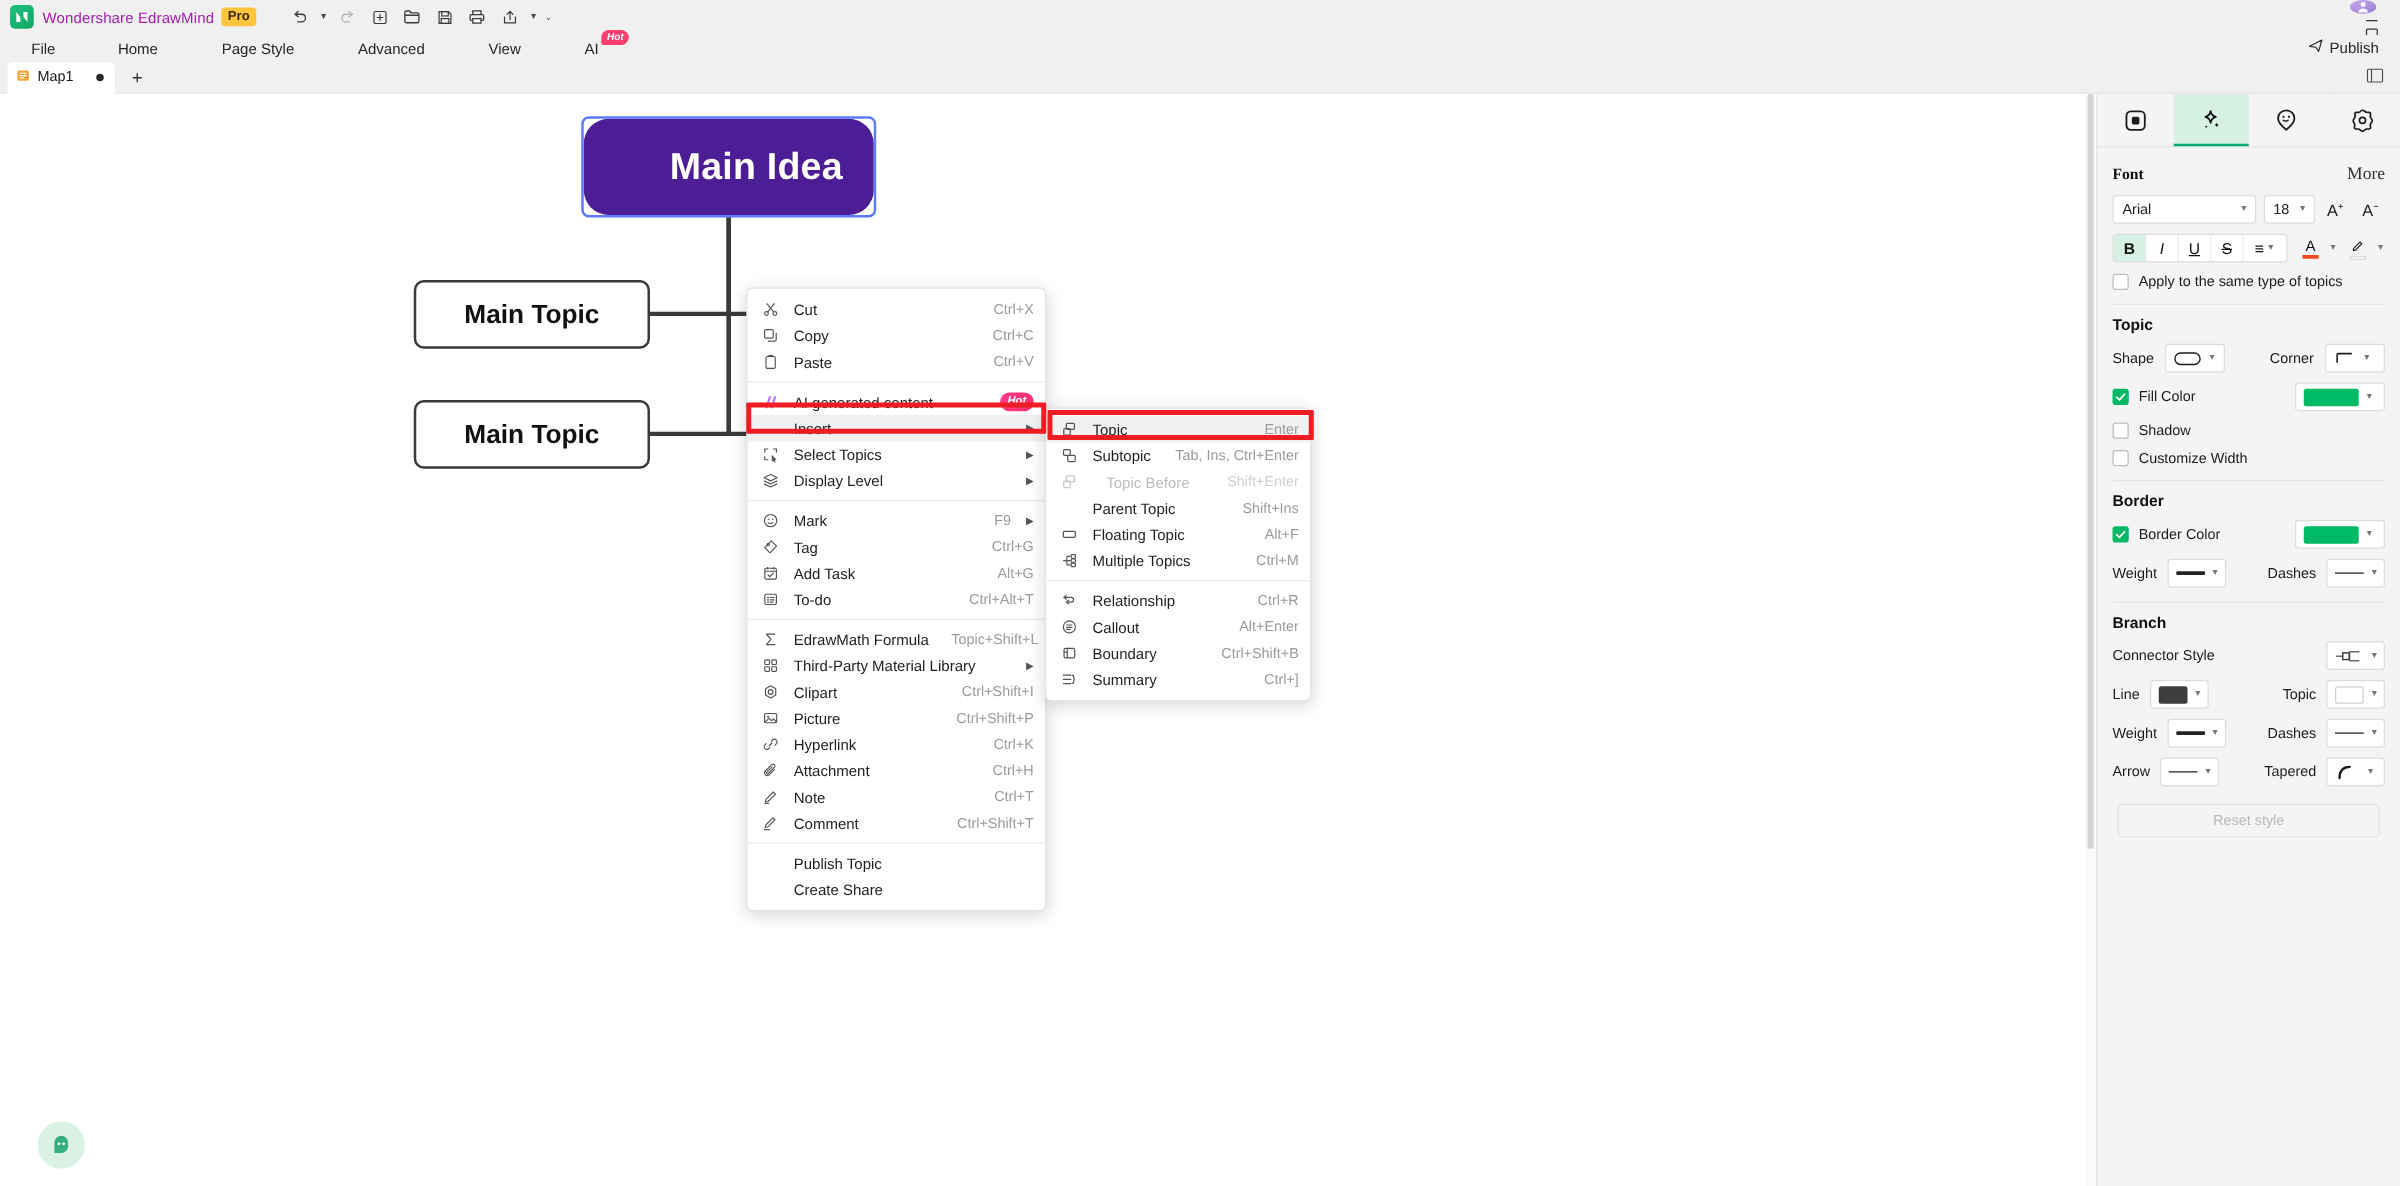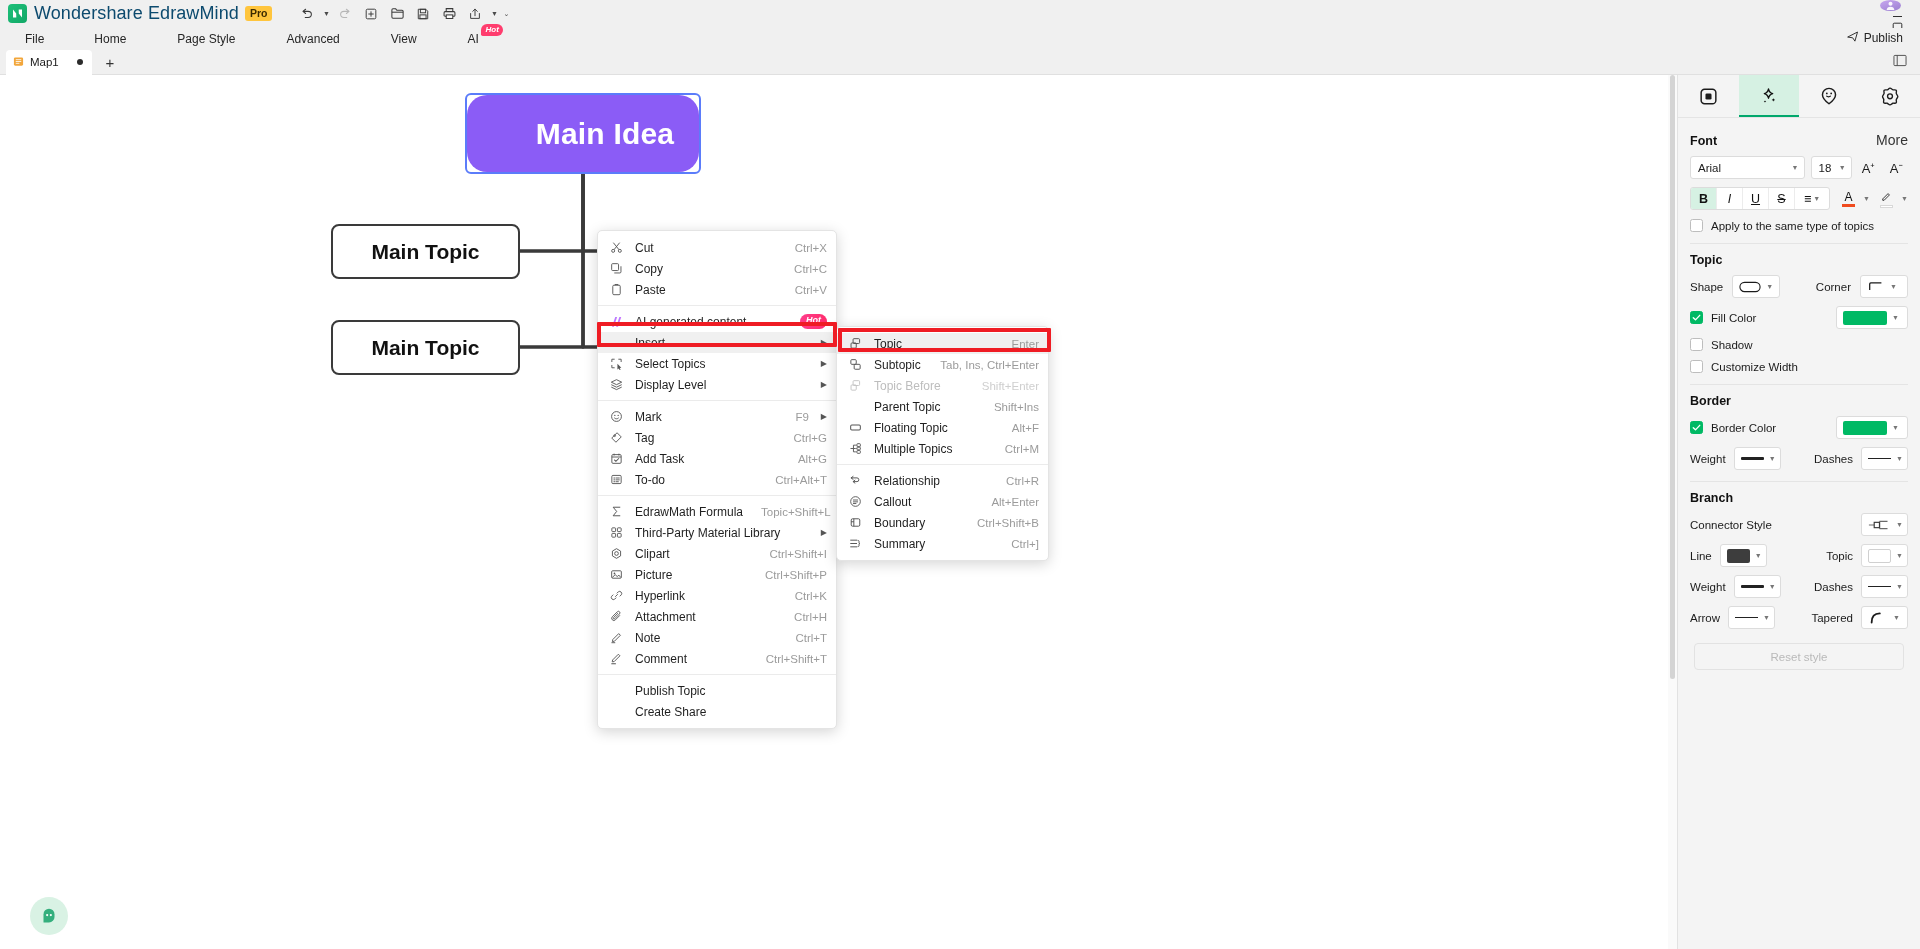--- a/index.html
+++ b/index.html
@@ -25,22 +25,22 @@
   .app-logo {
     width: 19px; height: 19px;
     border-radius: 4px;
     background: linear-gradient(135deg, #1ec07a 0%, #11a867 100%);
     display: flex; align-items: center; justify-content: center;
     margin-right: 7px;
     flex: none;
   }
   .app-logo svg { display: block; }
   .app-title {
-    font-size: 18px;
-    color: #0c4a6e;
+    font-size: 12px;
+    color: #a21caf;
     white-space: nowrap;
     letter-spacing: .1px;
   }
   .pro-badge {
     margin-left: 6px;
     background: #ffc53d;
     color: #3d2b00;
     font-size: 10.5px;
     font-weight: bold;
     border-radius: 3px;
@@ -167,21 +167,21 @@
   
   .node {
     position: absolute;
     display: flex; align-items: center; justify-content: center;
     font-weight: bold;
     user-select: none;
   }
   .node-main {
     left: 467px; top: 20px;
     width: 232px; height: 77px;
-    background: #8b5cf6;
+    background: #4c1d95;
     border-radius: 20px;
     color: #ffffff;
     font-size: 30px;
     letter-spacing: .2px;
     padding-left: 44px;
   }
   .node-sel-box {
     position: absolute;
     left: 465px; top: 18px;
     width: 236px; height: 81px;
@@ -243,21 +243,21 @@
 
   .ctx-row {
     position: relative;
     display: flex; align-items: center;
     height: 21px;
     padding: 0 9px 0 10px;
     color: #1f1f1f;
     white-space: nowrap;
     cursor: default;
   }
-  .ctx-row.disabled { color: #bdbdbd; }
+  .ctx-row.disabled { color: #bdbdbd; gap: 11px; }
   .ctx-row.highlight { background: #f0f0f0; }
   .ctx-ico {
     width: 16px; min-width: 16px; height: 16px;
     display: flex; align-items: center; justify-content: center;
     margin-right: 11px;
     color: #555;
   }
   .ctx-row.disabled .ctx-ico { color: #c5c5c5; }
   .ctx-ico.blank { visibility: hidden; }
   .ctx-label { flex: 1; }
@@ -323,20 +323,21 @@
   .rp-tab.active { background: #d6f1e3; }
   .rp-tab.active::after {
     content: "";
     position: absolute; bottom: 0; left: 0; right: 0;
     height: 2.5px; background: #00a86b;
   }
   .rp-body { padding: 8px 12px 0 12px; overflow: hidden; }
   .rp-sec-head {
     display: flex; align-items: baseline; justify-content: space-between;
     margin: 6px 0 8px;
+    font-family: Liberation Serif, serif;
   }
   .rp-sec-title { font-size: 12.5px; font-weight: bold; color: #111; }
   .rp-more { font-size: 14px; color: #333; }
   .rp-sec-title-solo { font-size: 12.5px; font-weight: bold; color: #111; margin: 9px 0 8px; }
 
   .rp-row { display: flex; align-items: center; margin-bottom: 8px; }
   .fld {
     background: #fff;
     border: 1px solid #dcdcdc;
     border-radius: 3px;

